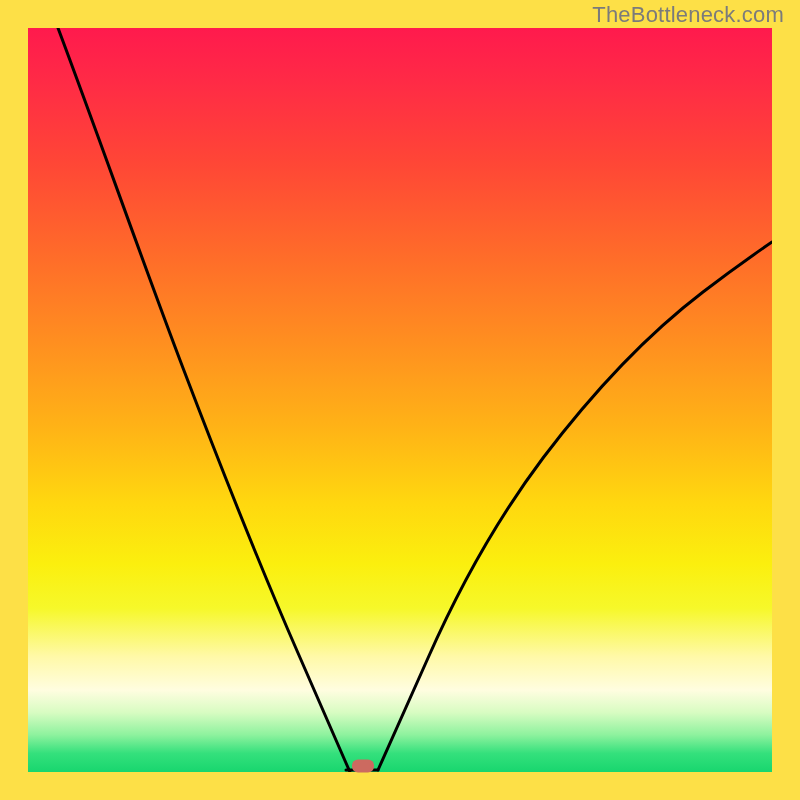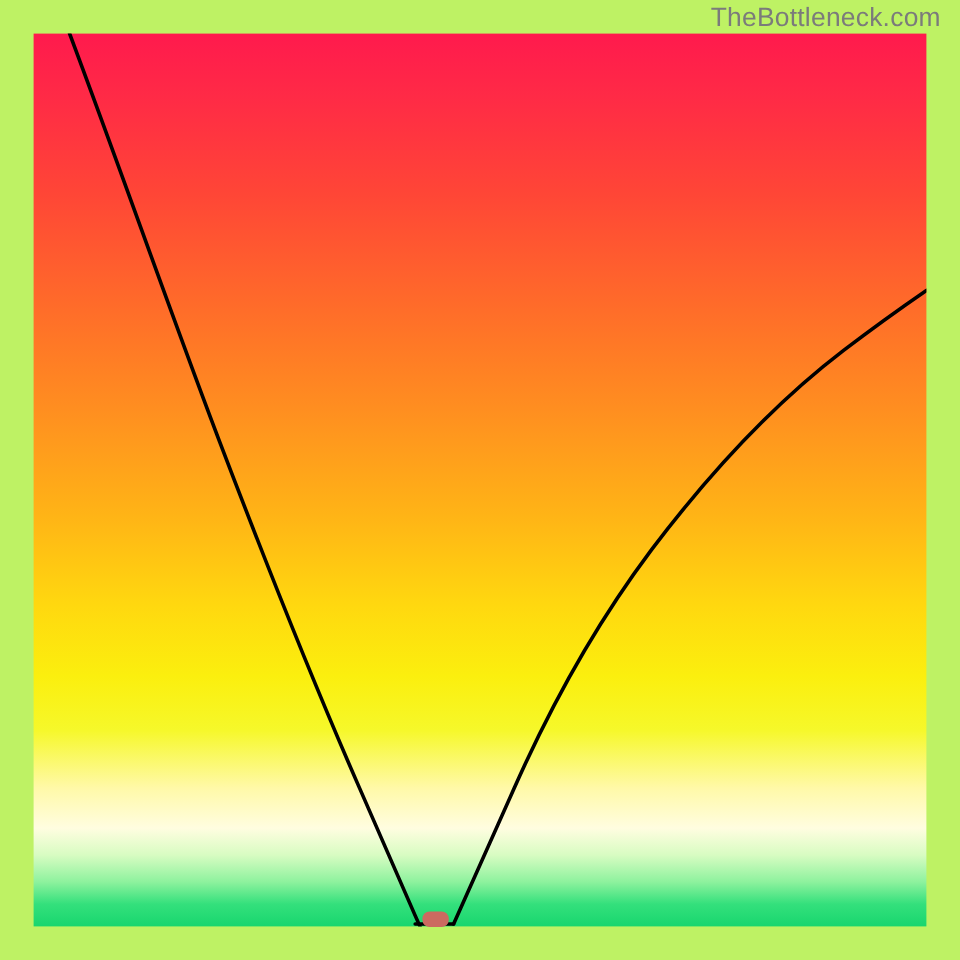--- a/index.html
+++ b/index.html
@@ -8,21 +8,21 @@
     width: 800px;
     height: 800px;
     background: #000;
     overflow: hidden;
     font-family: Arial, Helvetica, sans-serif;
   }
   .frame {
     position: relative;
     width: 800px;
     height: 800px;
-    background: #bef264;
+    background: #fde047;
   }
   .watermark {
     position: absolute;
     top: 2px;
     right: 16px;
     color: #7b7b7b;
     font-size: 22px;
     font-weight: 500;
     letter-spacing: 0.2px;
     z-index: 5;

